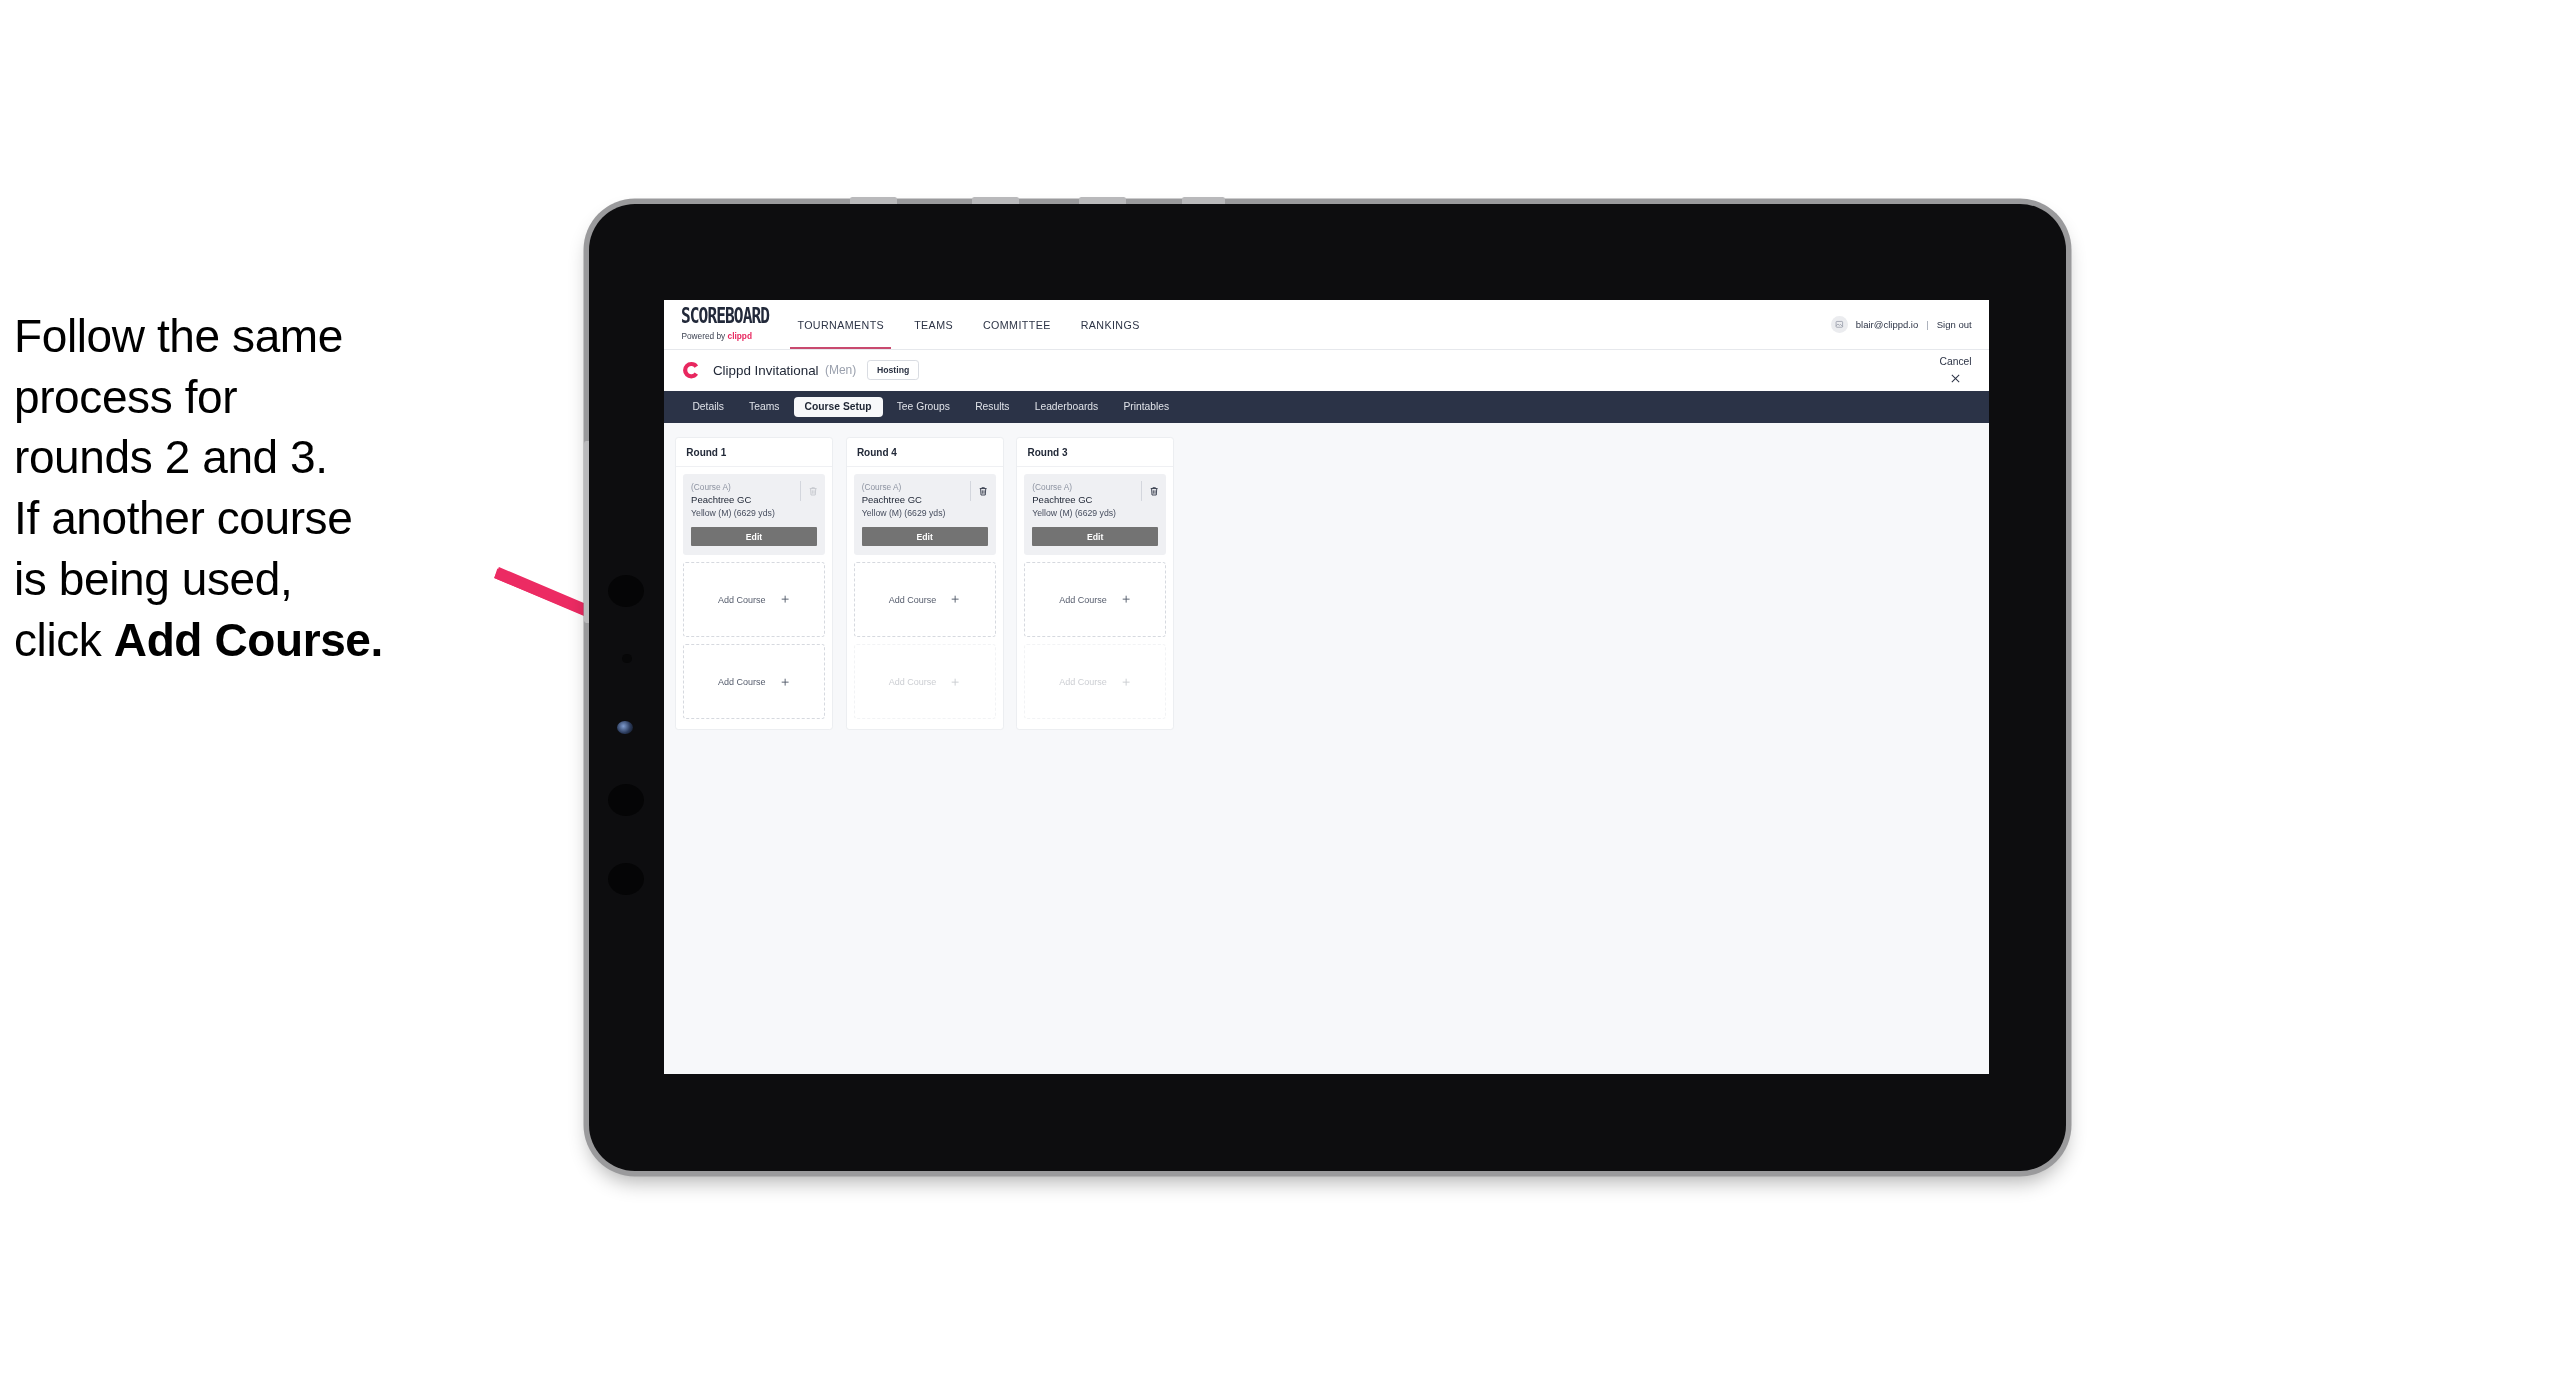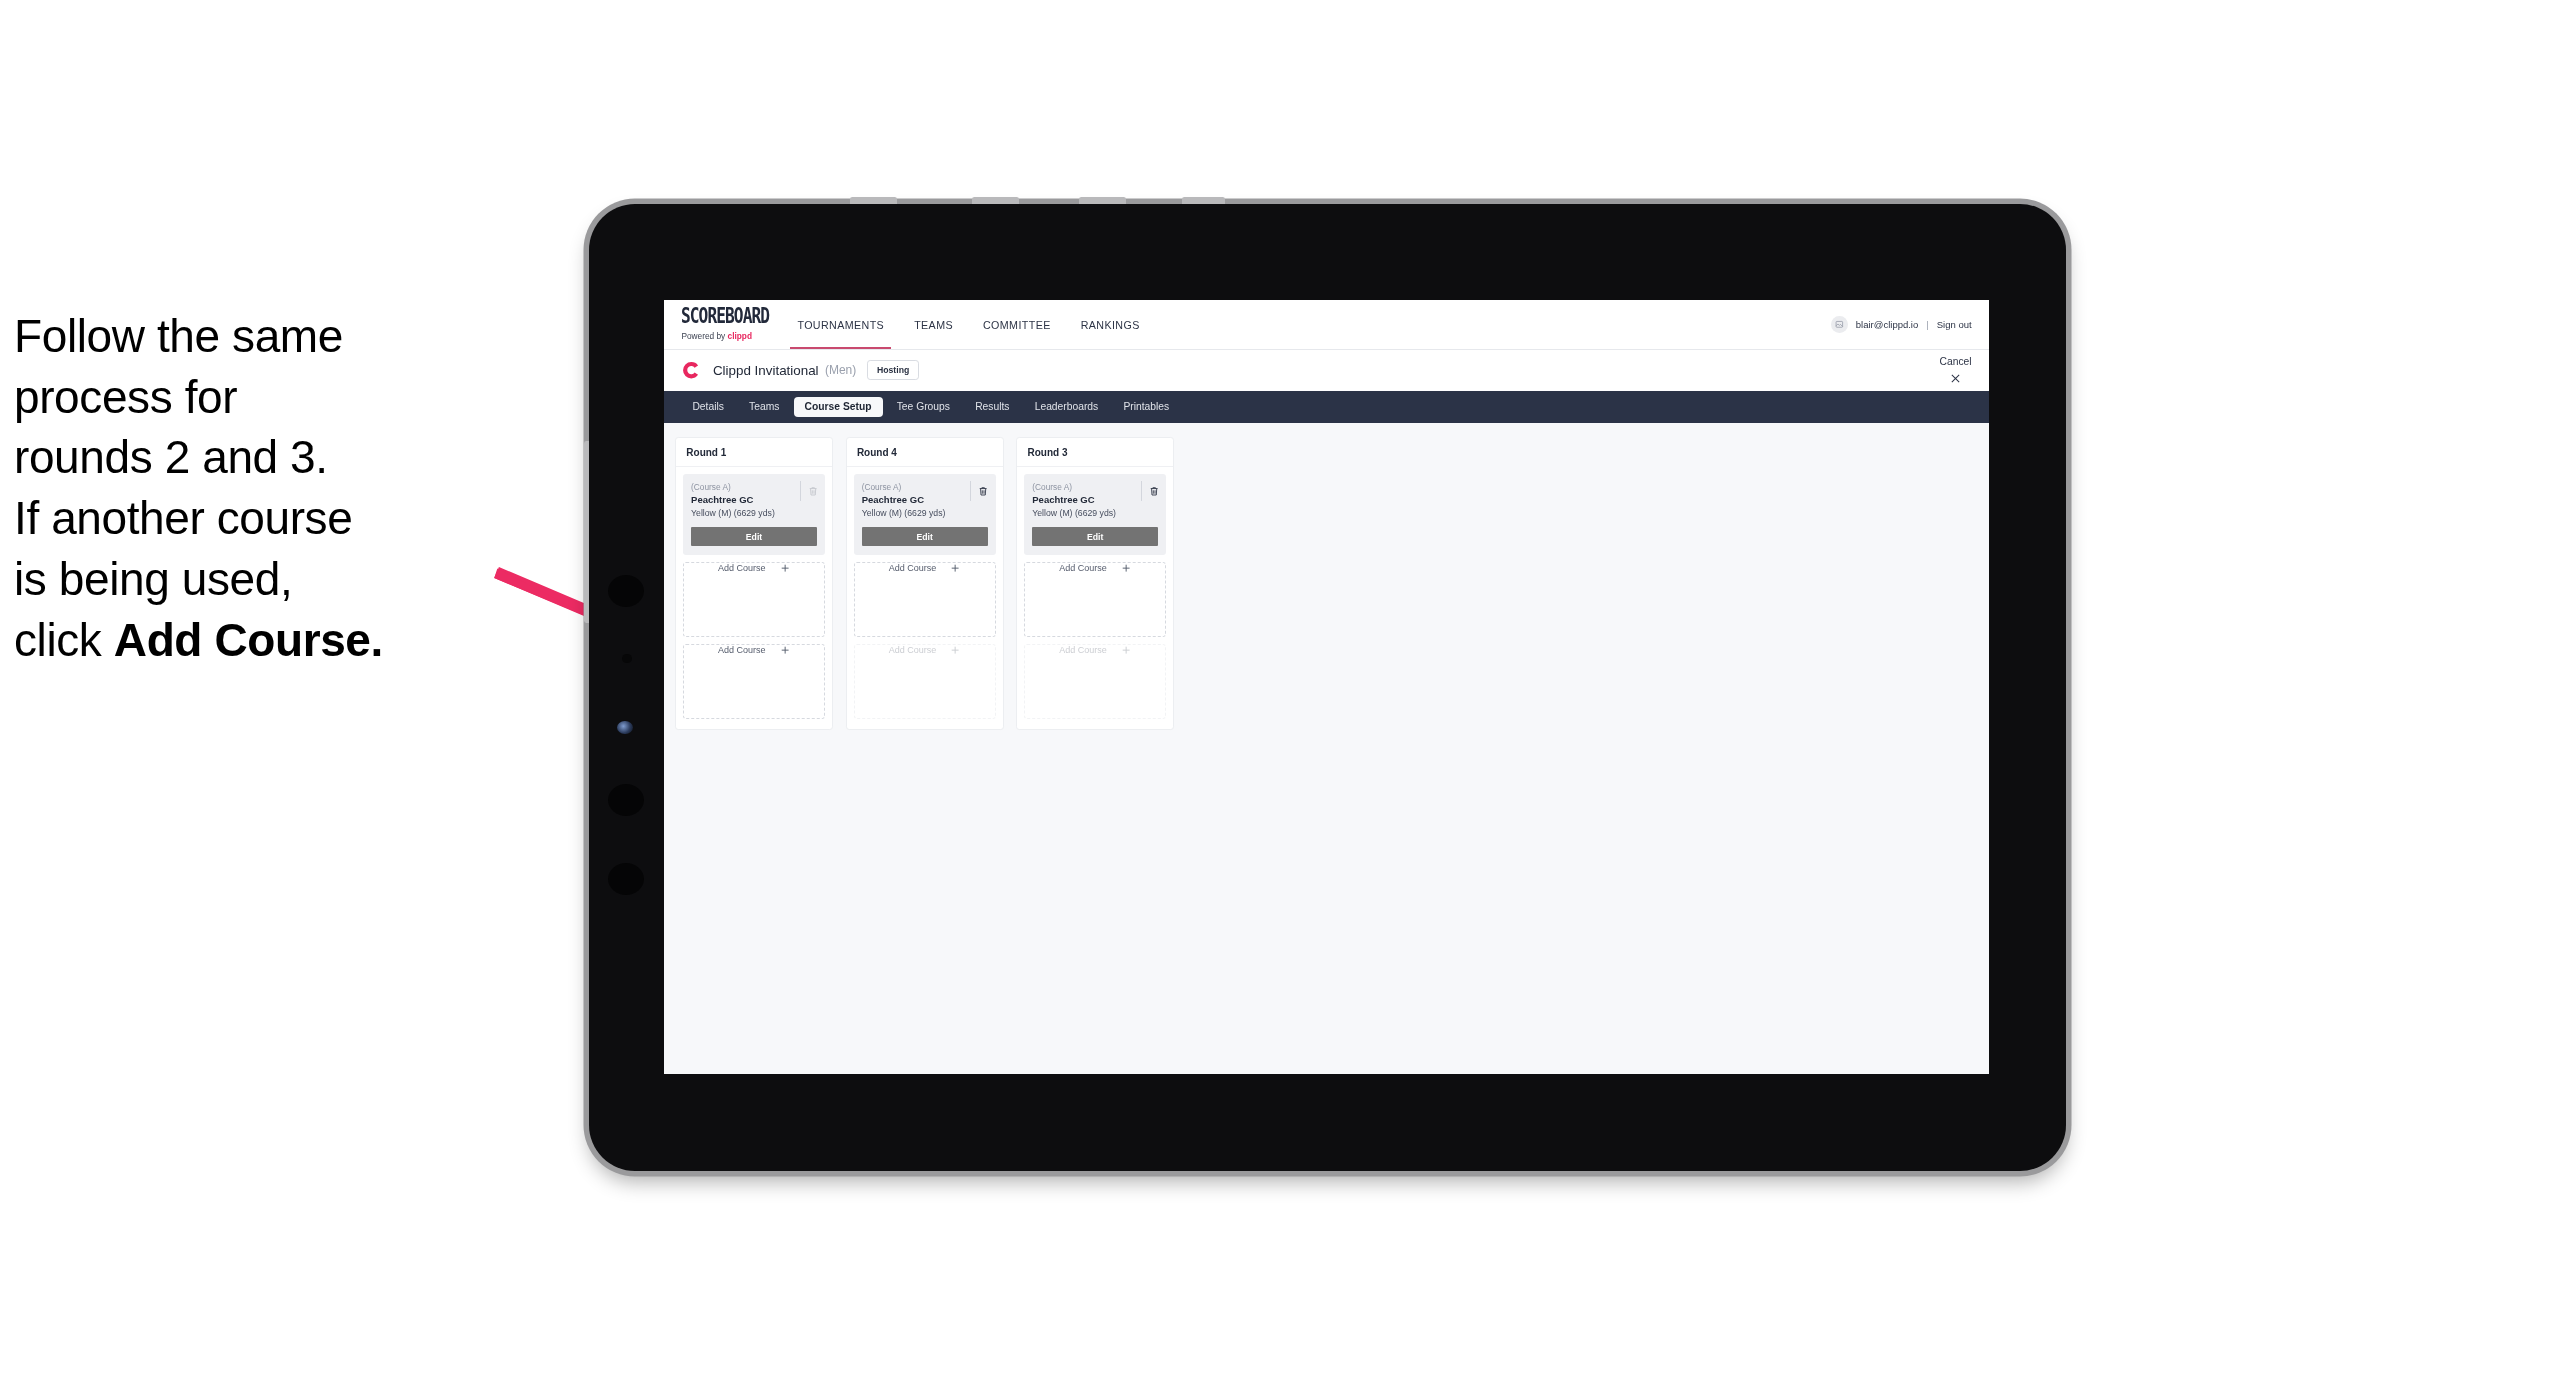--- a/index.html
+++ b/index.html
@@ -85,31 +85,31 @@
   
   .content{padding:14.2px 0 0 11px;display:flex;gap:12.6px;align-items:flex-start;}
   .round-col{width:158px;background:#ffffff;border:0.8px solid #eceef1;border-radius:3.2px;
              padding:0;box-sizing:border-box;}
   .round-head{padding:8.7px 10.3px 8px 10.3px;font-size:10px;font-weight:700;color:#222938;
               border-bottom:0.8px solid #eff0f3;}
   .round-body{padding:7.1px 7.1px 9.5px 7.1px;}
 
   .course-card{background:#eff0f3;border-radius:3.2px;padding:8px 8px 8.7px 8px;position:relative;}
   .course-label{font-size:8.3px;color:#8d93a1;line-height:1.35;}
-  .course-name{font-size:9.5px;font-weight:700;color:#222938;line-height:1.45;}
+  .course-name{font-size:9.5px;font-weight:400;color:#222938;line-height:1.45;}
   .course-tee{font-size:8.7px;color:#464d5e;line-height:1.45;}
   .card-actions{position:absolute;top:7.1px;right:7.1px;display:flex;align-items:center;gap:7.1px;}
   .vbar{width:0.8px;height:20.5px;background:#d3d6dd;}
   .trash{width:10.3px;height:10.3px;display:block;}
   .trash.faded{opacity:.22;}
   .edit-btn{margin-top:8px;width:100%;height:19px;background:#737373;color:#ffffff;border:none;border-radius:1px;
             font-size:8.7px;font-weight:700;font-family:inherit;display:flex;align-items:center;justify-content:center;}
 
   .add-slot{margin-top:7.1px;height:73px;border:0.8px dashed #d6d9df;border-radius:3.2px;background:#ffffff;
-            display:flex;align-items:flex-start;justify-content:center;gap:14px;
+            display:flex;align-items:center;justify-content:center;gap:14px;
             font-size:9px;color:#555c6c;}
   .add-slot .plus{width:10.3px;height:10.3px;display:block;}
   .add-slot.dim{opacity:.30;}
 </style>
 </head>
 <body>
 
 <div class="caption">
   <div>Follow the same</div>
   <div>process for</div>

